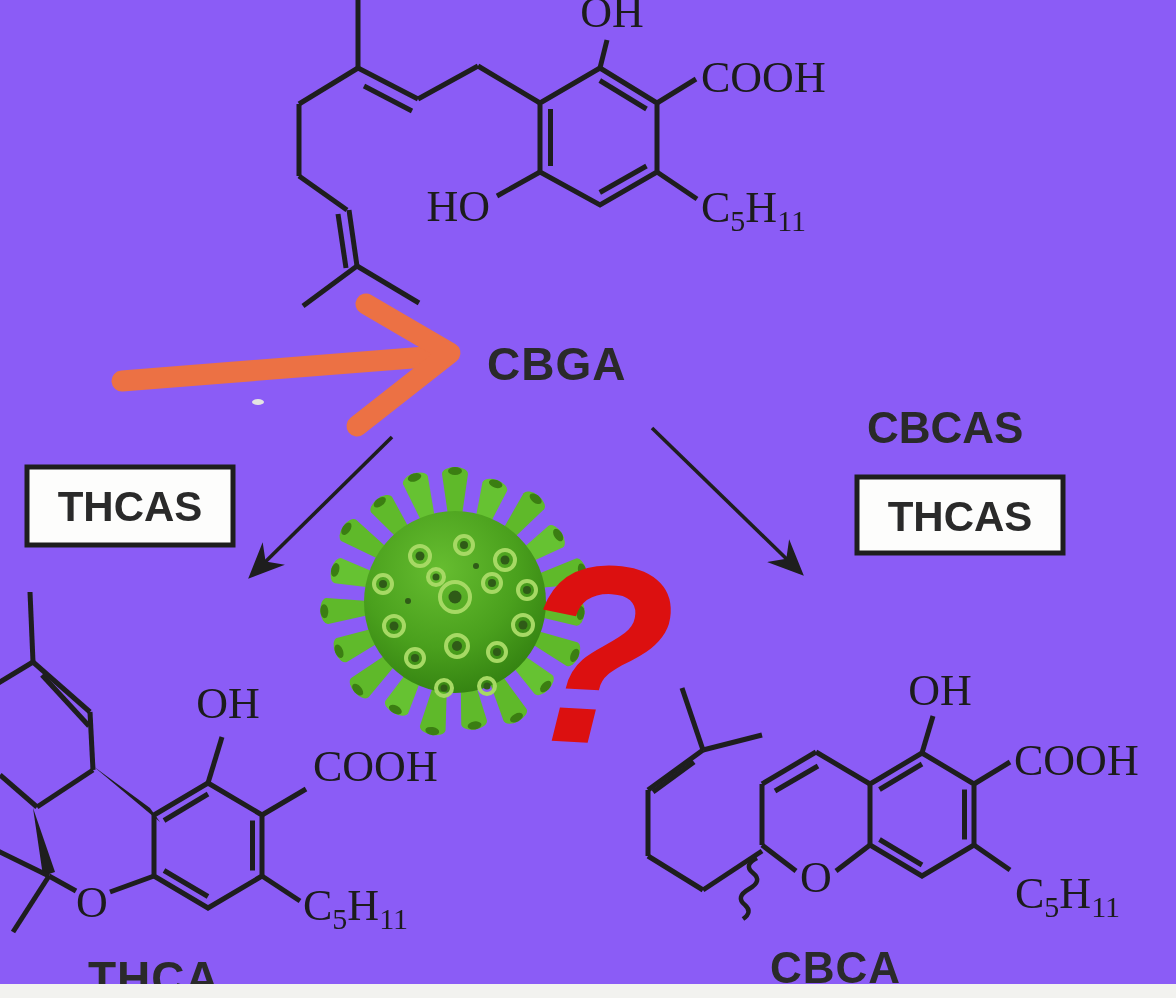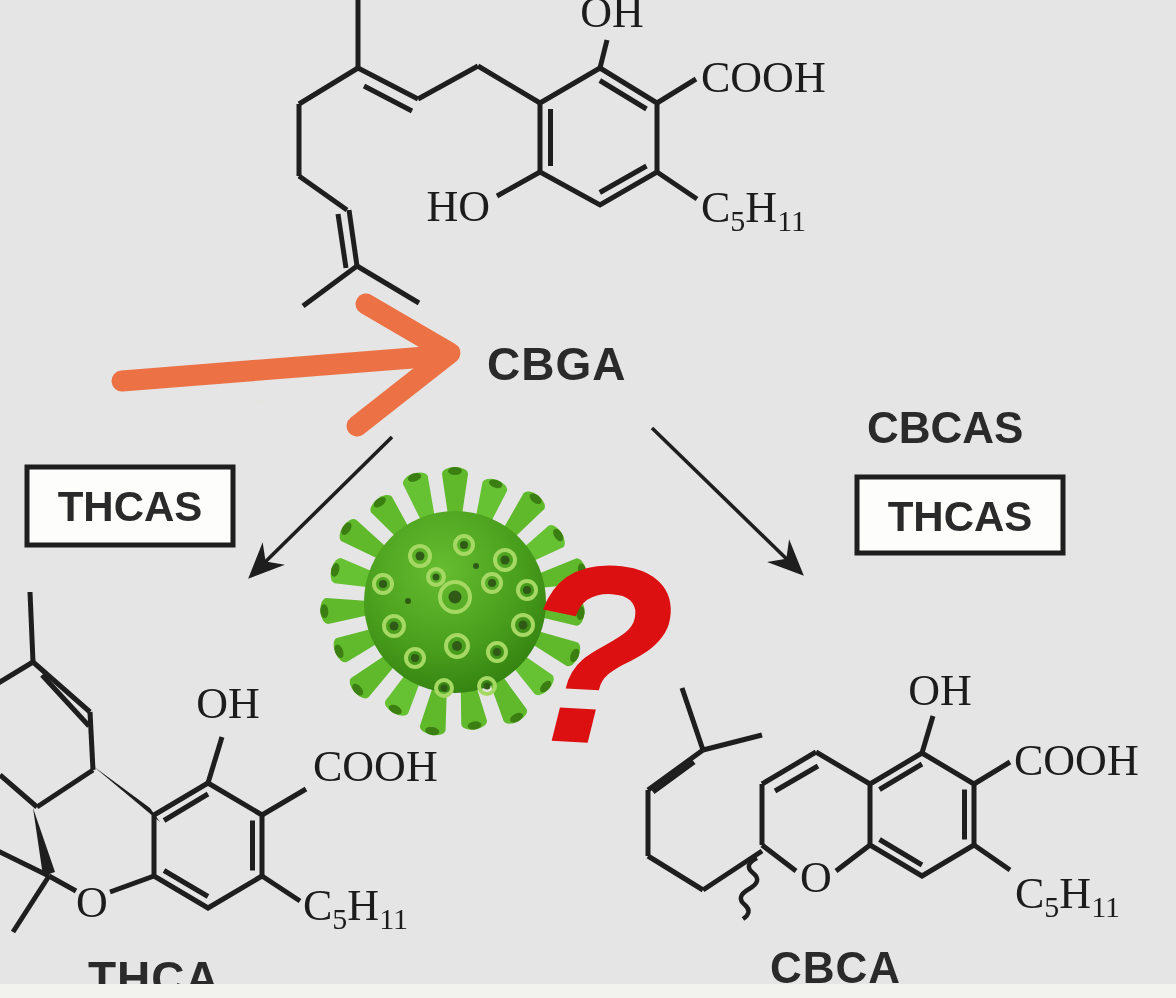--- a/index.html
+++ b/index.html
@@ -1,16 +1,16 @@
 <!DOCTYPE html>
 <html><head>
 <meta charset="utf-8">
 <style>
   html,body{margin:0;padding:0;background:#fdfdfc;}
-  .canvas{position:relative;width:1176px;height:998px;overflow:hidden;background:#e5e5e5;
+  .canvas{position:relative;width:1176px;height:998px;overflow:hidden;background:#8b5cf6;
           font-family:"Liberation Sans",sans-serif;}
   svg{display:block;}
   text{user-select:none;}
   .serif{font-family:"Liberation Serif",serif;}
   .sans{font-family:"Liberation Sans",sans-serif;}
 </style>
 </head>
 <body>
 
 <div class="canvas">

